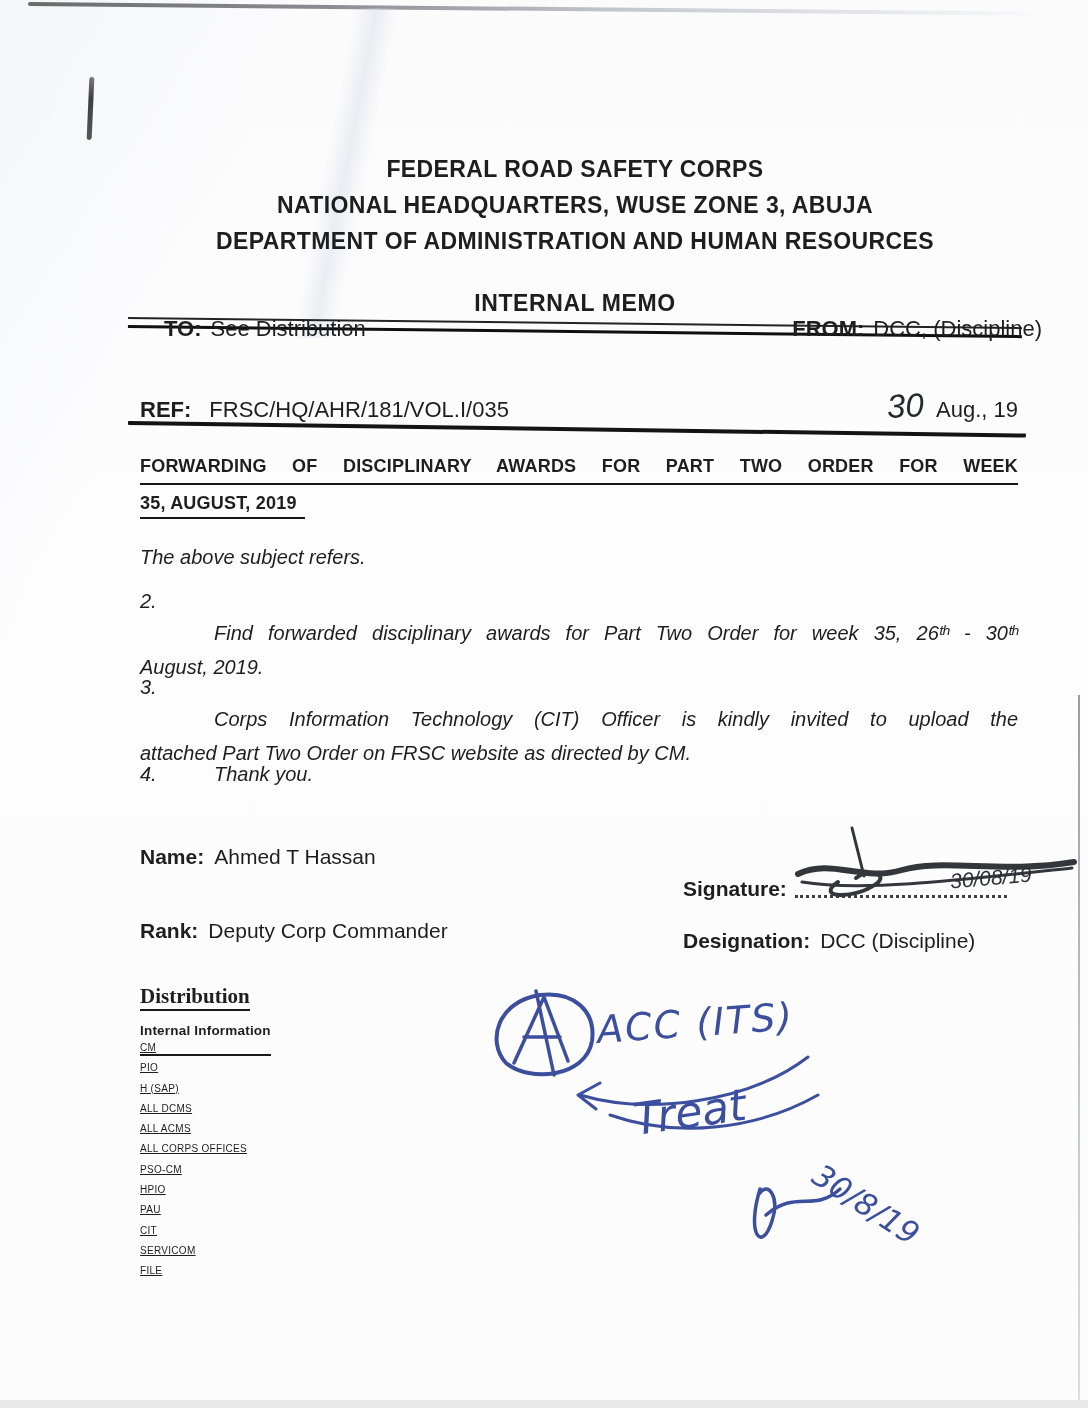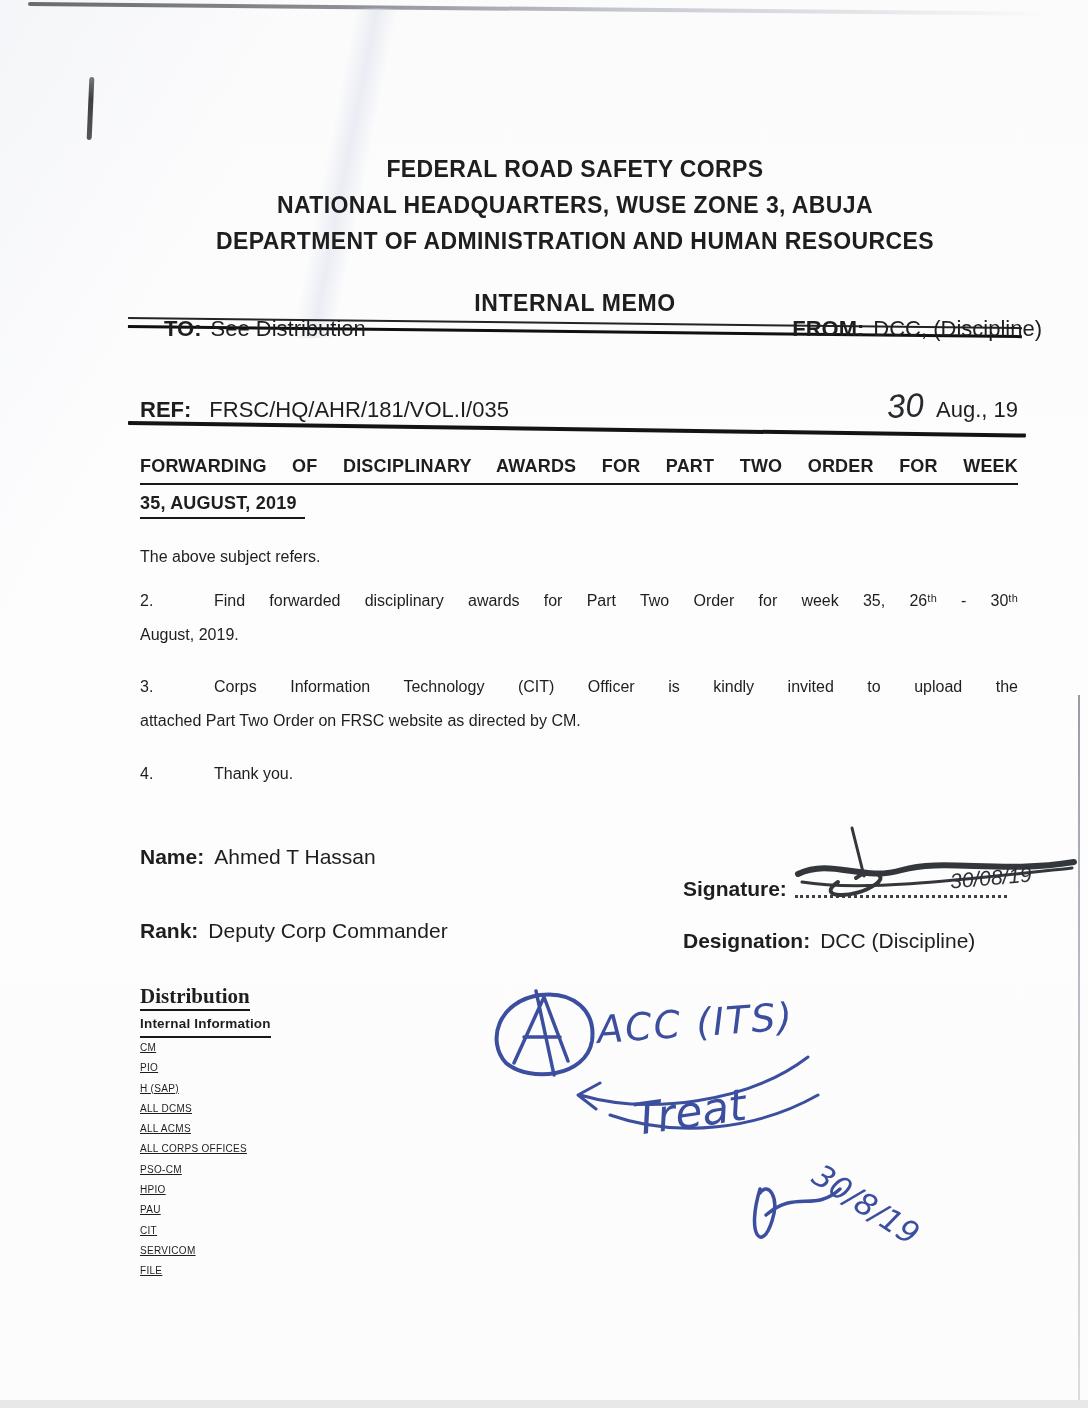--- a/index.html
+++ b/index.html
@@ -43,37 +43,37 @@
   .hand-day{font-size:33px;font-style:italic;color:#26292e;display:inline-block;
     transform:rotate(-3deg);font-weight:400;}
   
   .subject{left:140px;top:456px;width:878px;font-weight:bold;font-size:18px;letter-spacing:.2px;}
   .subject .l1{text-align:justify;text-align-last:justify;border-bottom:2.5px solid #181818;
     padding-bottom:6px;}
   .subject .l2{margin-top:8px;}
   .subject .l2 span{display:inline-block;border-bottom:2.5px solid #181818;
     padding:0 8px 3px 0;}
   
-  .body-text{left:140px;width:878px;font-size:16px;line-height:34px;}
+  .body-text{left:140px;width:878px;font-size:20px;line-height:34px;font-style:italic;}
   .pline{display:flex;}
   .pline .num{width:74px;flex:0 0 74px;}
-  .pline .rest{flex:1;text-align:justify;text-align-last:justify;white-space:nowrap;}
+  .pline .rest{flex:1;text-align:justify;text-align-last:justify;white-space:nowrap;margin-top:32px;}
   
   .kv{position:absolute;font-size:21px;}
   .kv .lbl{margin-right:10px;}
   .sig-row{left:683px;top:877px;display:flex;align-items:flex-end;font-size:21px;}
   .dotted{display:inline-block;width:212px;height:4px;margin:0 0 3px 8px;
     border-bottom:3px dotted #3c4046;}
   .sig-date{left:950px;top:866px;font-size:21px;font-style:italic;color:#2c3036;
     transform:rotate(-5deg);}
   
   .dist-title{left:140px;top:984px;font-size:21px;font-weight:bold;}
   .dist-title span{display:inline-block;border-bottom:2.5px solid #181818;padding-bottom:0;font-family:Liberation Serif, serif;}
   .dist-sub{left:140px;top:1016px;font-size:13.5px;font-weight:bold;letter-spacing:.2px;}
-  .dist-sub span{display:inline-block;border-bottom:2px solid #181818;padding-bottom:5px;}
+  .dist-sub span{display:inline-block;border-bottom:2px solid #181818;padding-bottom:16px;margin-top:7px;}
   .dist-list{left:140px;top:1038px;font-size:10px;line-height:20.3px;letter-spacing:.3px;
     font-weight:500;text-decoration:underline;}
   
   svg{overflow:visible;}
   .sig-svg{left:792px;top:824px;}
   .sig-svg path{fill:none;stroke:#33373c;stroke-linecap:round;}
   .anno-svg{left:478px;top:983px;}
   .anno-svg path{fill:none;stroke:#3c4e9e;stroke-linecap:round;stroke-linejoin:round;}
   .anno-svg text{fill:#3c4e9e;font-family:"DejaVu Sans","Liberation Sans",sans-serif;
     font-style:italic;}

